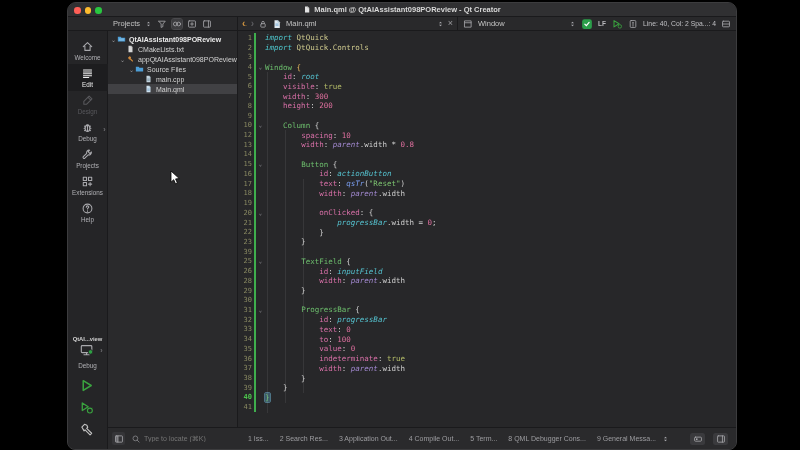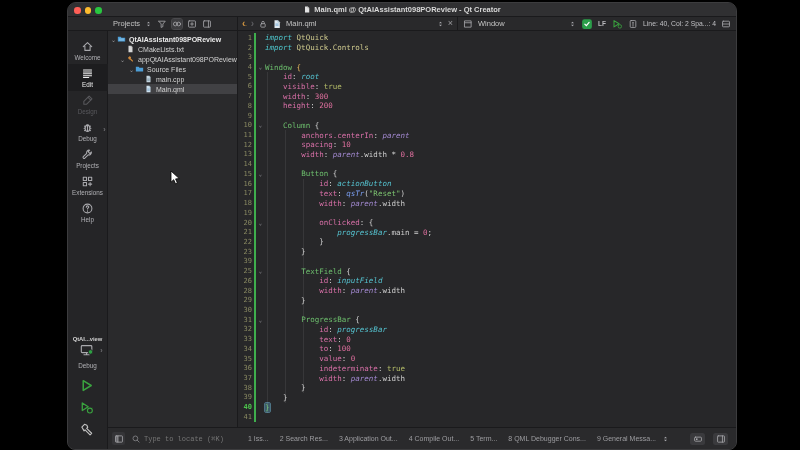--- a/index.html
+++ b/index.html
@@ -104,21 +104,21 @@
 
   
   .right-col { flex:1; display:flex; flex-direction:column; min-width:0; }
   .statusbar { height:22px; flex:0 0 22px; background:var(--status); border-top:1px solid var(--border);
     display:flex; align-items:center; padding:0 8px 0 4px; gap:6px; }
   .sb-toggle { width:13px; height:13px; background:#353538; border-radius:2px; display:flex;
     align-items:center; justify-content:center; }
   .sb-toggle .icon { width:10px; height:10px; }
   .locator { display:flex; align-items:center; gap:3px; width:105px; }
   .locator input { background:transparent; border:none; outline:none; color:#86868a;
-    font-size:7px; width:92px; font-family:Liberation Mono, monospace; }
+    font-size:7px; width:92px; font-family:Liberation Sans, sans-serif; }
   .panes { display:flex; align-items:center; gap:11px; margin-left:6px; }
   .pane-btn { font-size:7px; color:#9d9da1; white-space:nowrap; }
   .sb-right { margin-left:auto; display:flex; align-items:center; gap:8px; }
   .sb-box { width:15px; height:12px; background:#3a3a3d; border-radius:2.5px; display:flex;
     align-items:center; justify-content:center; }
   .sb-box .icon { width:10px; height:10px; }
 
   .mouse-cursor { position:absolute; left:170px; top:171px; width:11px; height:15px; z-index:50; }
 </style>
 </head>
@@ -463,26 +463,20 @@
     <span class="foldcol"></span>
     <span class="code"></span>
             </div>
             <div class="code-line">
               <span class="lnum">10</span>
     <span class="chbar"></span>
     <span class="foldcol">⌄</span>
     <span class="code"><span class="tk-pl">    </span><span class="tk-type">Column</span><span class="tk-pl"> {</span></span>
             </div>
             <div class="code-line">
-              <span class="lnum">11</span>
-    <span class="chbar"></span>
-    <span class="foldcol"></span>
-    <span class="code"><span class="tk-pl">        </span><span class="tk-prop">anchors.centerIn</span><span class="tk-pl">: </span><span class="tk-par">parent</span></span>
-            </div>
-            <div class="code-line">
               <span class="lnum">12</span>
     <span class="chbar"></span>
     <span class="foldcol"></span>
     <span class="code"><span class="tk-pl">        </span><span class="tk-prop">spacing</span><span class="tk-pl">: </span><span class="tk-num">10</span></span>
             </div>
             <div class="code-line">
               <span class="lnum">13</span>
     <span class="chbar"></span>
     <span class="foldcol"></span>
     <span class="code"><span class="tk-pl">        </span><span class="tk-prop">width</span><span class="tk-pl">: </span><span class="tk-par">parent</span><span class="tk-pl">.width * </span><span class="tk-num">0.8</span></span>
@@ -526,21 +520,21 @@
             <div class="code-line">
               <span class="lnum">20</span>
     <span class="chbar"></span>
     <span class="foldcol">⌄</span>
     <span class="code"><span class="tk-pl">            </span><span class="tk-prop">onClicked</span><span class="tk-pl">: {</span></span>
             </div>
             <div class="code-line">
               <span class="lnum">21</span>
     <span class="chbar"></span>
     <span class="foldcol"></span>
-    <span class="code"><span class="tk-pl">                </span><span class="tk-id">progressBar</span><span class="tk-pl">.main = </span><span class="tk-num">0</span><span class="tk-pl">;</span></span>
+    <span class="code"><span class="tk-pl">                </span><span class="tk-id">progressBar</span><span class="tk-pl">.width = </span><span class="tk-num">0</span><span class="tk-pl">;</span></span>
             </div>
             <div class="code-line">
               <span class="lnum">22</span>
     <span class="chbar"></span>
     <span class="foldcol"></span>
     <span class="code"><span class="tk-pl">            }</span></span>
             </div>
             <div class="code-line">
               <span class="lnum">23</span>
     <span class="chbar"></span>

